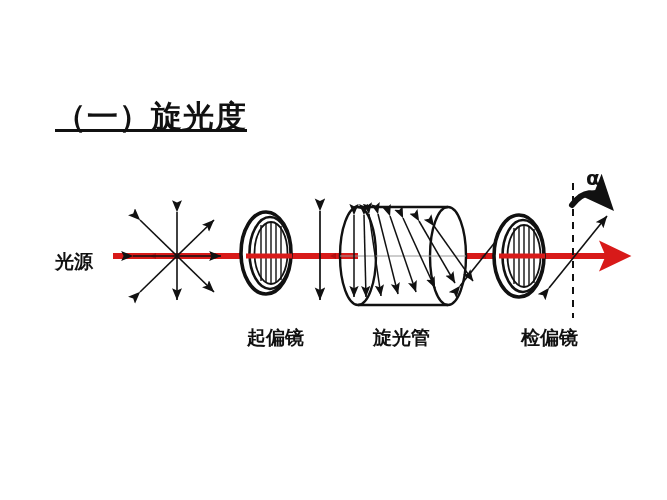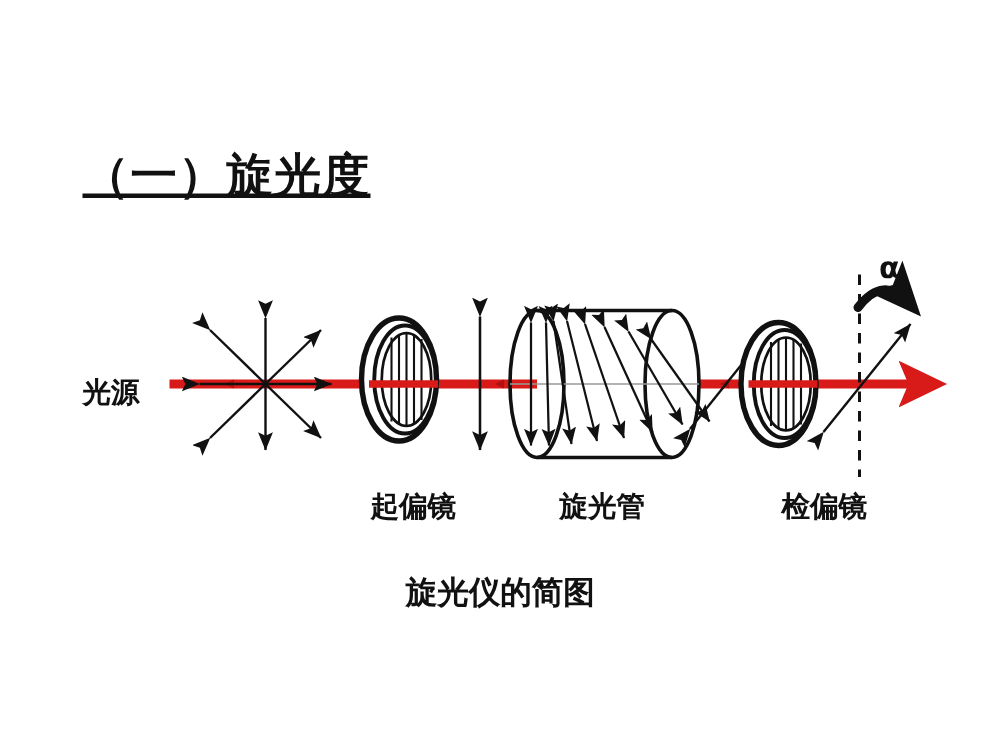--- a/index.html
+++ b/index.html
@@ -173,14 +173,13 @@
       <path d="M572,205 Q589,183 606,202" fill="none" stroke="#111111" stroke-width="6" stroke-linecap="round" marker-end="url(#curvhead)"></path>
     </g>
   </svg>
 
   <div class="lbl lbl-source">光源</div>
   <div class="lbl lbl-tube">旋光管</div>
   <div class="lbl lbl-polarizer">起偏镜</div>
   <div class="lbl lbl-analyzer">检偏镜</div>
   <div class="lbl lbl-alpha">α</div>
 
-  <div class="figure-caption">旋光仪的简图</div>
 </div>
 
 </body></html>

